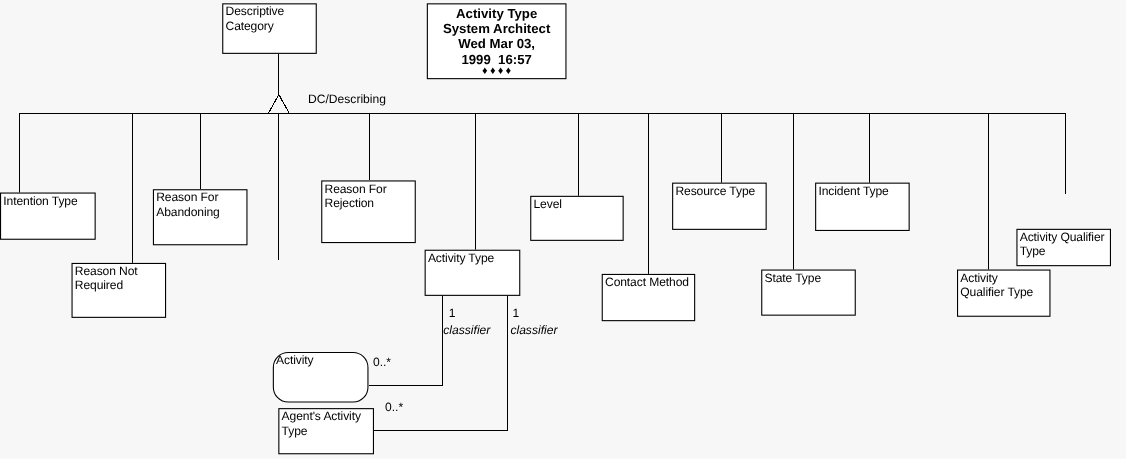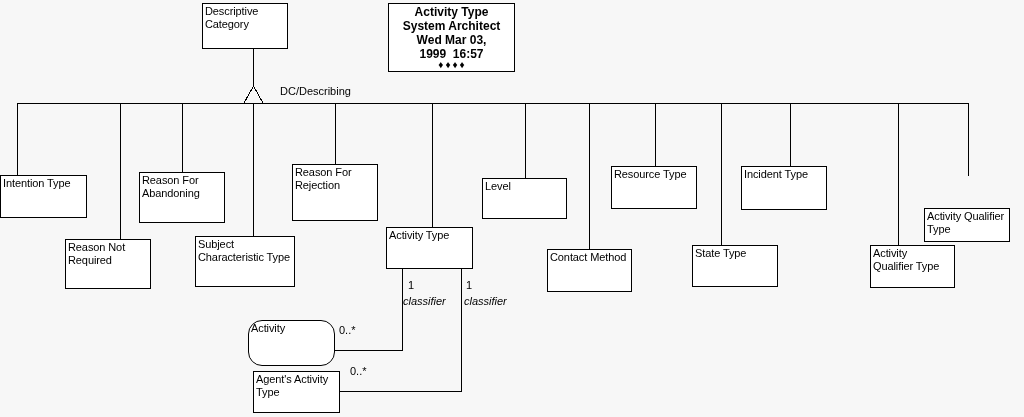--- a/index.html
+++ b/index.html
@@ -88,22 +88,20 @@
     <span class="diamonds">♦♦♦♦</span>
   </div>
 
   <span class="edge-label" style="left:266px; top:85px;padding-left:14px;">DC/Describing</span>
 
   <div class="node" style="left:0px; top:175px; width:87px; height:43px;">Intention Type</div>
   <div class="node" style="left:65px; top:239px; width:86px; height:50px;">Reason Not
 Required</div>
   <div class="node" style="left:139px; top:172px; width:86px; height:51px;">Reason For
 Abandoning</div>
-  <div class="node" style="left:195px; top:236px; width:100px; height:51px;">Subject
-Characteristic Type</div>
   <div class="node" style="left:292px; top:164px; width:86px; height:57px;">Reason For
 Rejection</div>
   <div class="node" style="left:386px; top:227px; width:87px; height:42px;">Activity Type</div>
   <div class="node" style="left:482px; top:178px; width:85px; height:41px;">Level</div>
   <div class="node" style="left:547px; top:249px; width:85px; height:43px;">Contact Method</div>
   <div class="node" style="left:611px; top:166px; width:86px; height:43px;">Resource Type</div>
   <div class="node" style="left:692px; top:245px; width:86px; height:42px;">State Type</div>
   <div class="node" style="left:741px; top:166px; width:86px; height:44px;">Incident Type</div>
   <div class="node" style="left:870px; top:245px; width:85px; height:43px;">Activity
 Qualifier Type</div>

